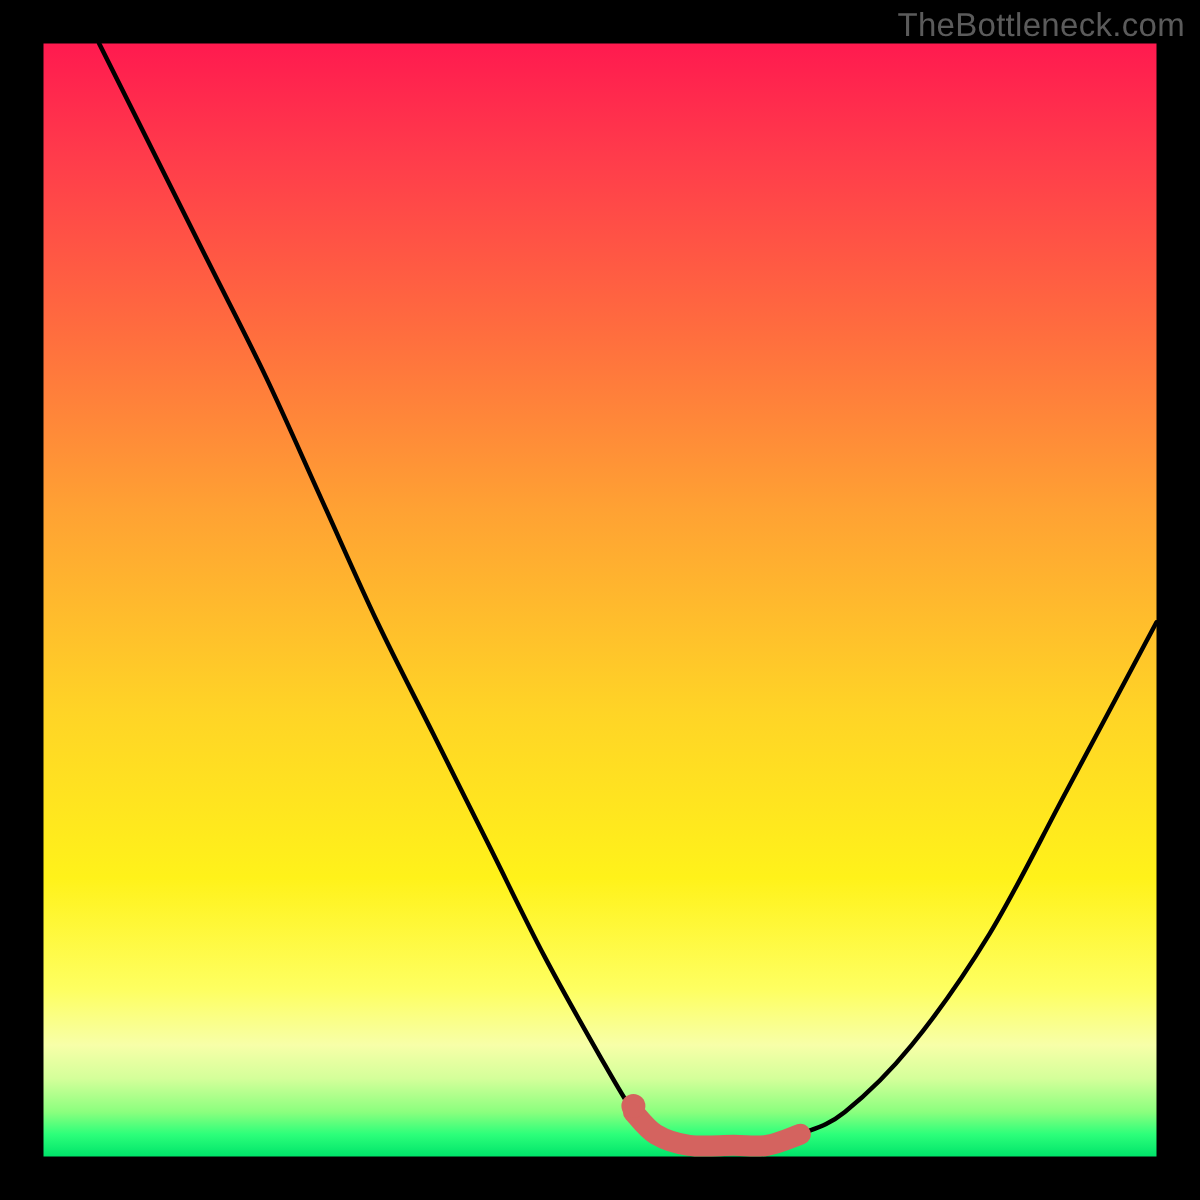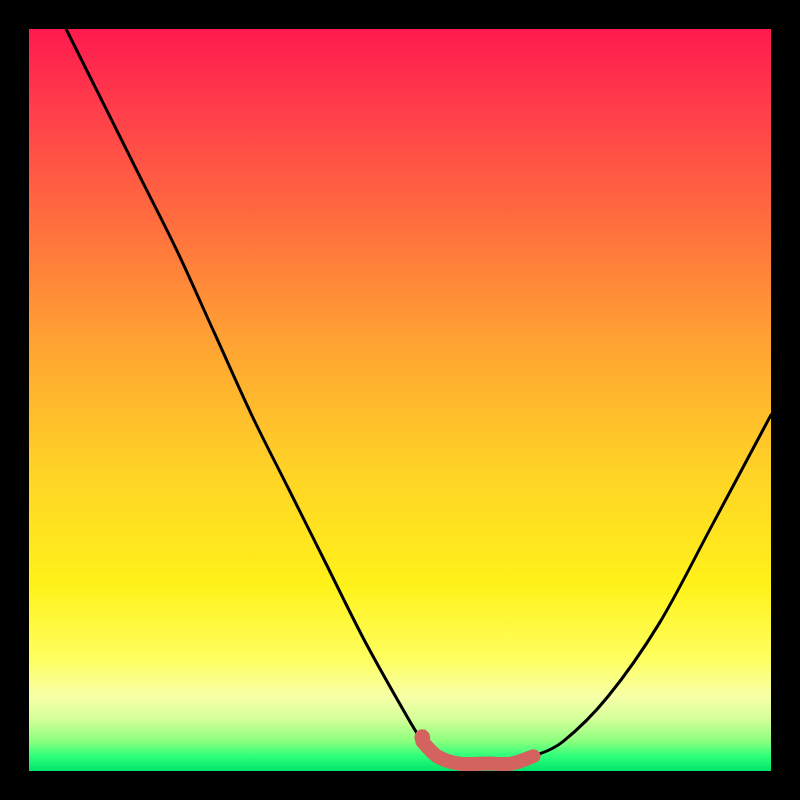--- a/index.html
+++ b/index.html
@@ -58,20 +58,21 @@
     font-size: 22px;
     font-weight: 400;
     letter-spacing: 0.2px;
   }
 </style>
 </head>
 <body>
 
 <div class="frame">
 
+  <div class="watermark">TheBottleneck.com</div>
 
   <div class="plot-area">
     <svg class="curve" viewBox="0 0 742 742" preserveAspectRatio="none">
       <path id="main-curve" fill="none" stroke="#000" stroke-width="3" stroke-linecap="round" d="M 37.1 0 C 43.28333333333333 12.366666666666655, 61.833333333333336 49.4666666666666, 74.2 74.19999999999993 C 86.56666666666666 98.93333333333327, 98.93333333333334 123.66666666666663, 111.3 148.39999999999998 C 123.66666666666666 173.13333333333333, 136.03333333333333 196.63000000000002, 148.4 222.60000000000002 C 160.76666666666668 248.57000000000002, 173.13333333333333 277.0133333333334, 185.5 304.22 C 197.86666666666667 331.4266666666667, 210.23333333333332 359.87, 222.6 385.84000000000003 C 234.96666666666667 411.81000000000006, 247.33333333333331 435.3066666666667, 259.7 460.04 C 272.06666666666666 484.77333333333337, 284.43333333333334 509.50666666666666, 296.8 534.24 C 309.1666666666667 558.9733333333334, 321.53333333333336 584.9433333333334, 333.90000000000003 608.44 C 346.2666666666667 631.9366666666667, 361.1066666666667 657.9066666666668, 371 675.22 C 380.8933333333333 692.5333333333333, 387.0766666666667 703.6633333333334, 393.26000000000005 712.32 C 399.4433333333334 720.9766666666667, 401.9166666666667 723.4499999999999, 408.1 727.16 C 414.28333333333336 730.87, 421.70333333333326 733.3433333333334, 430.35999999999996 734.58 C 439.01666666666665 735.8166666666667, 451.3833333333333 734.58, 460.04 734.58 C 468.6966666666667 734.58, 474.88 735.8166666666667, 482.3 734.58 C 489.72 733.3433333333334, 495.9033333333334 730.87, 504.56000000000006 727.16 C 513.2166666666667 723.4499999999999, 521.8733333333333 722.2133333333334, 534.24 712.32 C 546.6066666666667 702.4266666666667, 562.6833333333334 687.5866666666666, 578.76 667.8 C 594.8366666666666 648.0133333333333, 613.3866666666665 622.0433333333333, 630.6999999999999 593.6 C 648.0133333333333 565.1566666666668, 664.0899999999999 531.7666666666667, 682.64 497.14 C 701.19 462.5133333333333, 732.1066666666667 404.39000000000004, 742 385.84000000000003"></path>
       <path id="highlight-curve" fill="none" stroke="#d4635f" stroke-width="14" stroke-linecap="round" stroke-linejoin="round" d="M 393.26000000000005 712.32 C 395.73333333333335 714.7933333333334, 401.9166666666667 723.4499999999999, 408.1 727.16 C 414.28333333333336 730.87, 421.70333333333326 733.3433333333334, 430.35999999999996 734.58 C 439.01666666666665 735.8166666666667, 451.3833333333333 734.58, 460.04 734.58 C 468.6966666666667 734.58, 474.88 735.8166666666667, 482.3 734.58 C 489.72 733.3433333333334, 500.85 728.3966666666666, 504.56000000000006 727.16"></path>
       <circle id="highlight-dot" r="8" fill="#d4635f" cx="393.26000000000005" cy="708.32"></circle>
     </svg>
   </div>
 
 </div>

